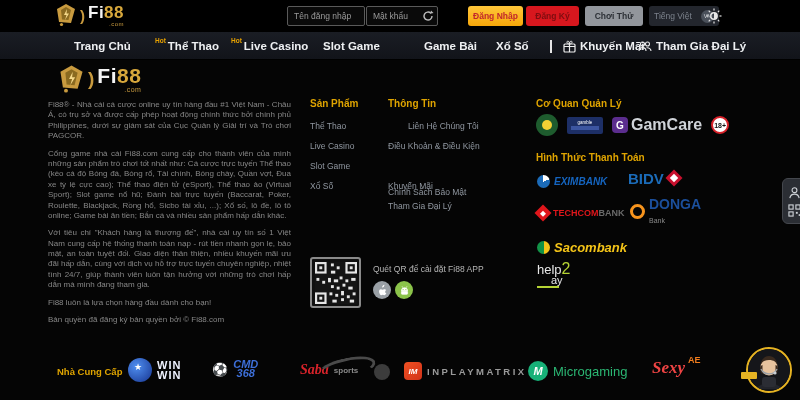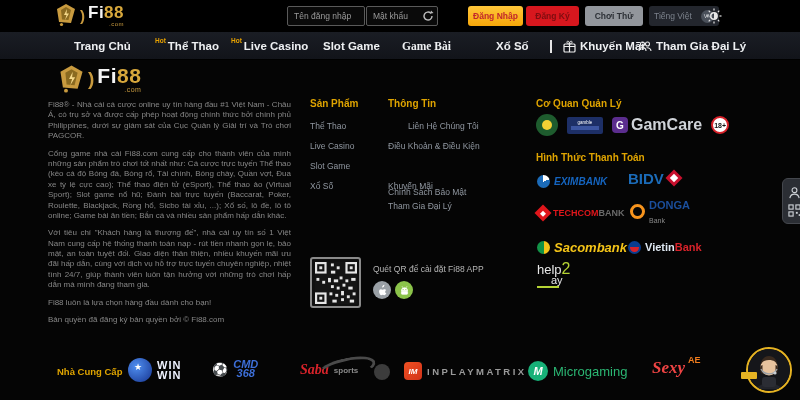--- a/index.html
+++ b/index.html
@@ -160,21 +160,21 @@
         <span class="hot">Hot</span>
         <span>Thể Thao</span>
       </div>
     <div class="navitem" style="left:231px;">
         <span class="hot">Hot</span>
         <span>Live Casino</span>
       </div>
     <div class="navitem" style="left:323px;">
         <span>Slot Game</span>
       </div>
-    <div class="navitem" style="left:402px;font-family:Liberation Serif, serif;">
+    <div class="navitem" style="left:424px;">
         <span>Game Bài</span>
       </div>
     <div class="navitem" style="left:496px;">
         <span>Xổ Số</span>
       </div>
     <div class="nav-divider"></div>
     <div class="navitem" style="left:563px;">
       <svg width="13" height="13" viewBox="0 0 13 13">
           <rect x="1" y="4" width="11" height="8" rx="1" fill="none" stroke="#eee" stroke-width="1.2"></rect>
           <line x1="6.5" y1="4" x2="6.5" y2="12" stroke="#eee" stroke-width="1.2"></line>
@@ -253,30 +253,26 @@
     <span class="bank-txt" style="color:#1b6bb8; font-size:15px; font-style:normal;">BIDV</span>
     <span class="bidv-ic"></span>
   </div>
 
   <div class="bank" style="left:537px; top:204px;">
     <span class="tcb-ic"></span>
     <span class="bank-txt" style="font-style:normal; font-size:9px;"><span style="color:#e0161b;">TECHCOM</span><span style="color:#6a6a6a;">BANK</span></span>
   </div>
   <div class="bank" style="left:630px; top:202px;">
     <span class="donga-ic"></span>
-    <span style="line-height:.9;"><span class="bank-txt" style="color:#1b4f9c; font-size:11px; font-style:normal;margin-top:41px;">DONGA</span><br><span style="color:#8a8a8a; font-size:7px;">Bank</span></span>
+    <span style="line-height:.9;"><span class="bank-txt" style="color:#1b4f9c; font-size:14px; font-style:normal;margin-top:41px;">DONGA</span><br><span style="color:#8a8a8a; font-size:7px;">Bank</span></span>
   </div>
 
   <div class="bank" style="left:537px; top:238px;">
     <span class="sacom-ic"></span>
     <span class="bank-txt" style="color:#f5c518; font-size:13px; text-align:right;">Sacombank</span>
-  </div>
-  <div class="bank" style="left:628px; top:238px;">
-    <span class="viet-ic"></span>
-    <span class="bank-txt" style="font-size:11px; font-style:normal;"><span style="color:#dfe8f2;">Vietin</span><span style="color:#d8222a;">Bank</span></span>
   </div>
 
   <div class="help2">
     <span>help</span><b>2</b>
     <u>ay</u>
   </div>
 
   <div class="qr-box">
     <svg width="42" height="42" viewBox="0 0 29 29">
       <rect width="29" height="29" fill="#141414"></rect>

